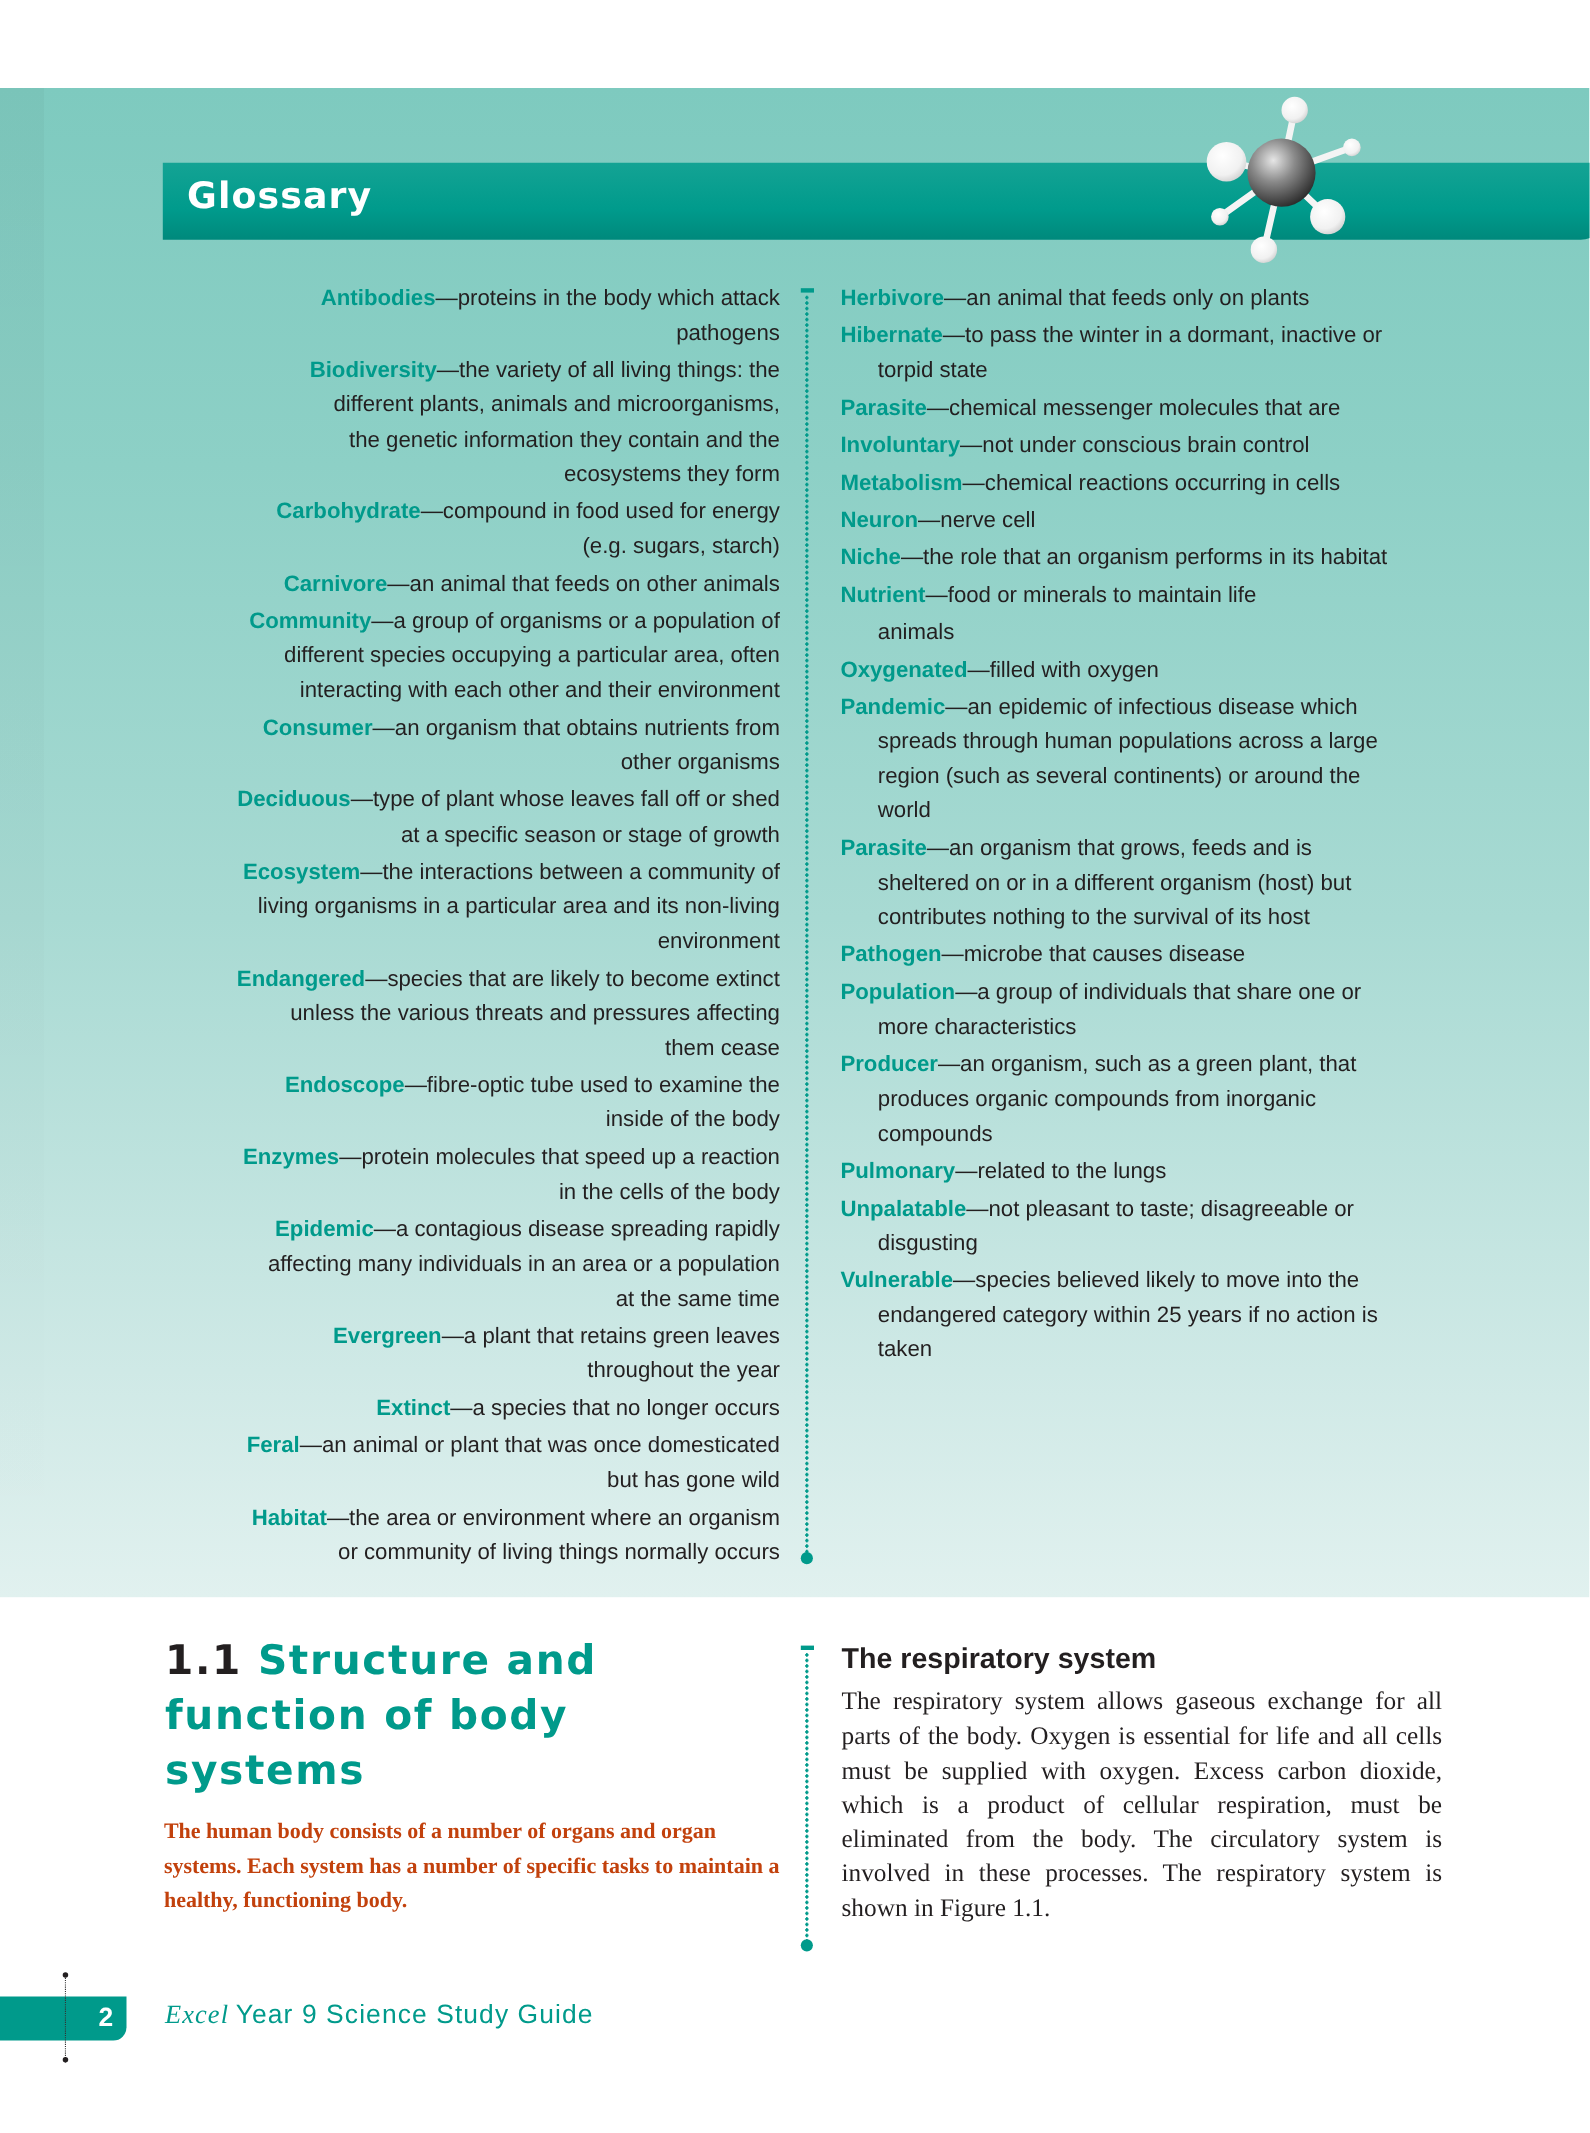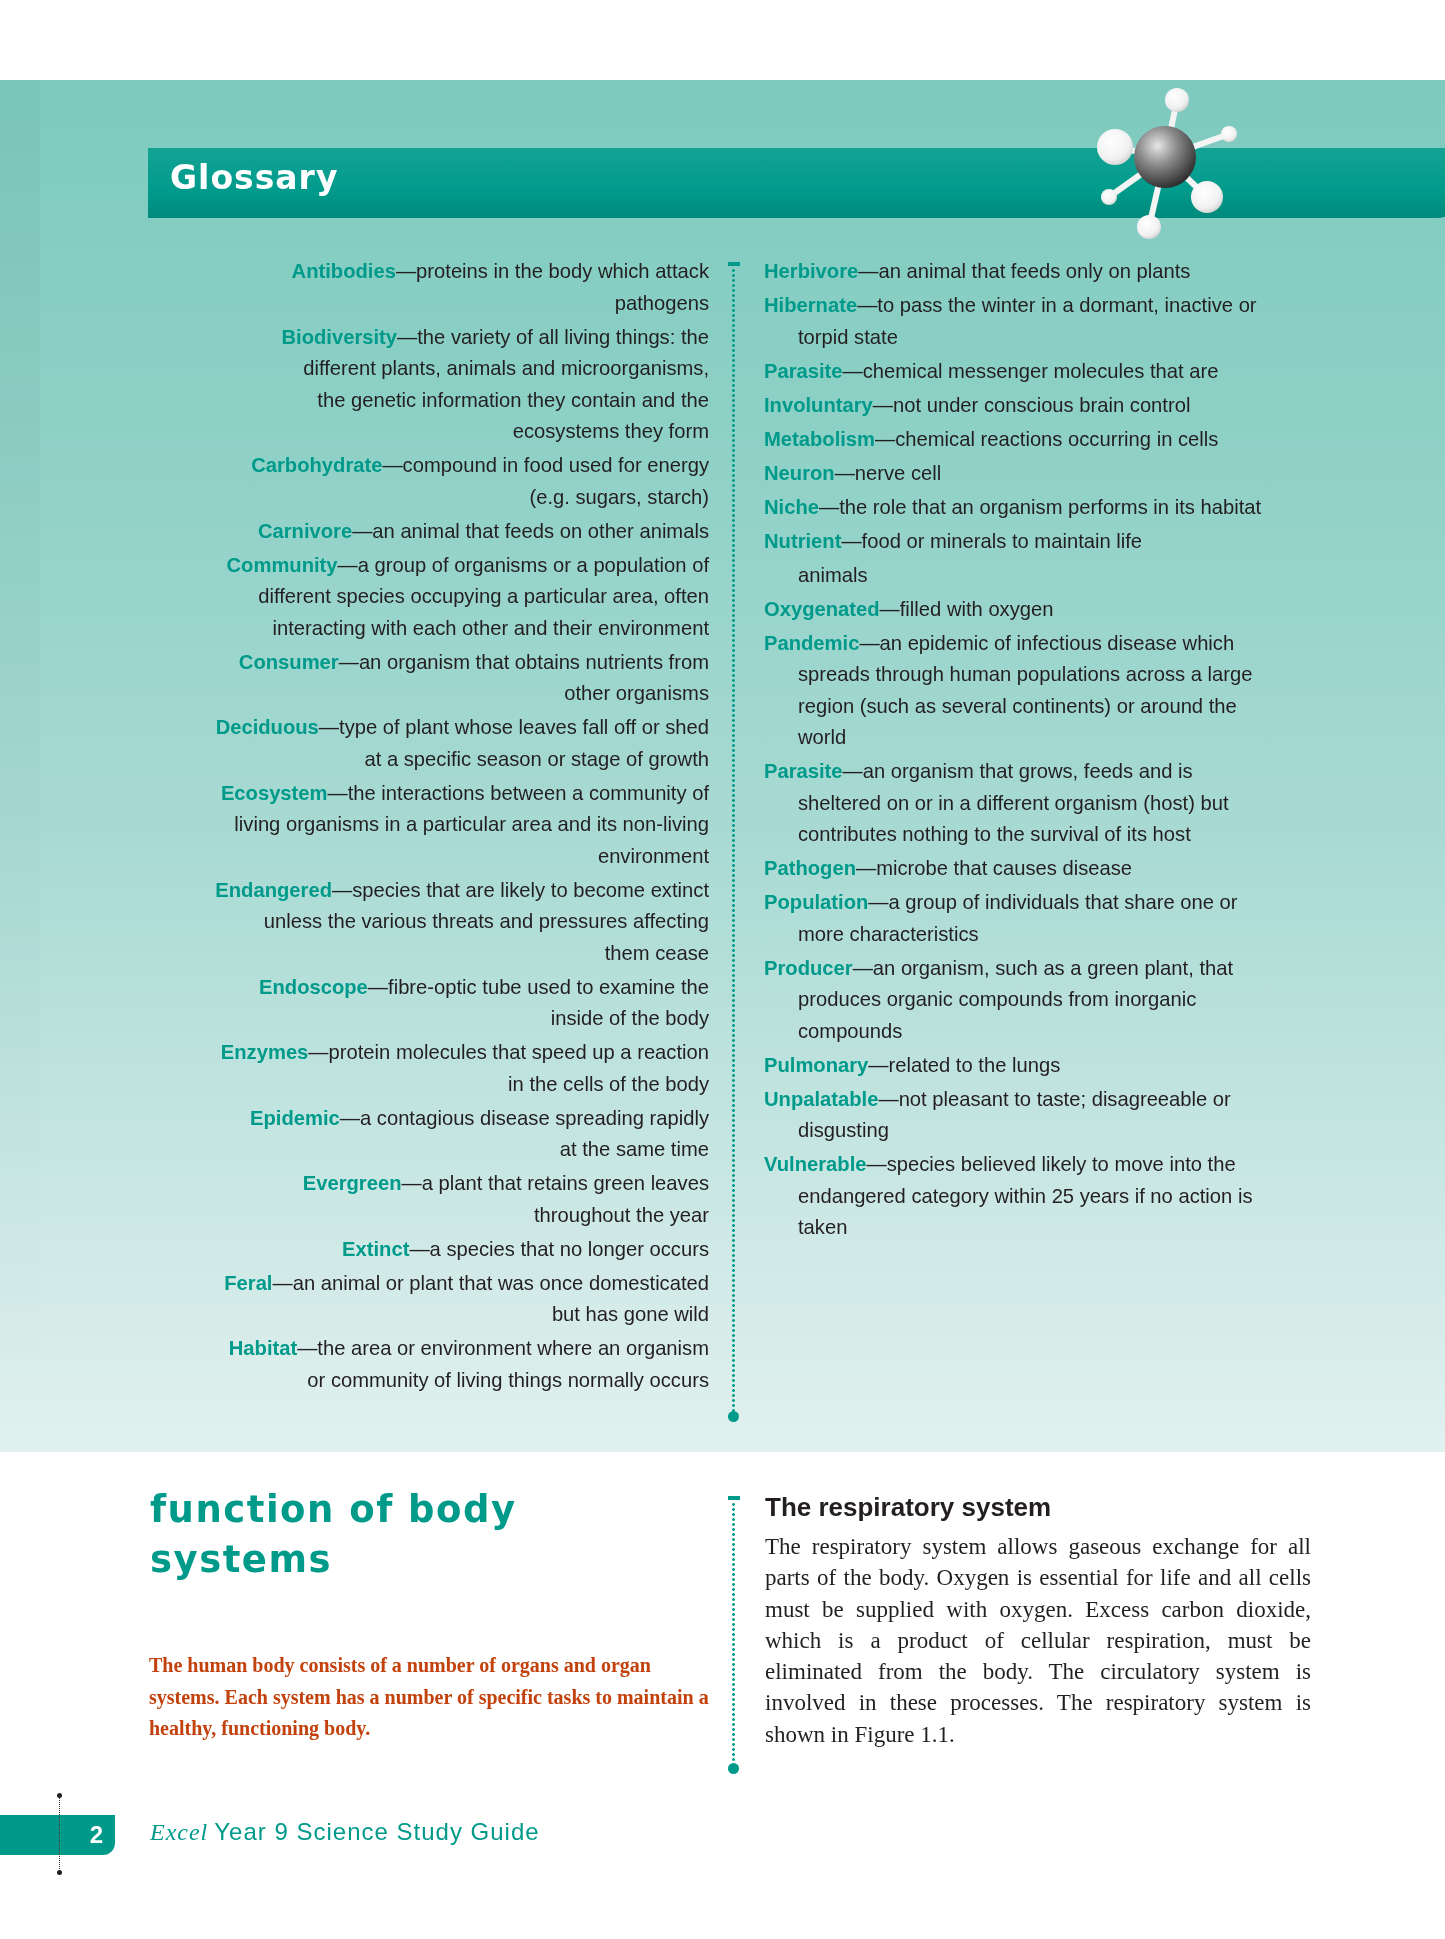--- a/index.html
+++ b/index.html
@@ -172,20 +172,21 @@
     <div class="entry">
       <span class="line"><span class="term">Endoscope</span><span class="def">—fibre-optic tube used to examine the</span></span>
       <span class="line cont"><span class="def">inside of the body</span></span>
     </div>
     <div class="entry">
       <span class="line"><span class="term">Enzymes</span><span class="def">—protein molecules that speed up a reaction</span></span>
       <span class="line cont"><span class="def">in the cells of the body</span></span>
     </div>
     <div class="entry">
       <span class="line"><span class="term">Epidemic</span><span class="def">—a contagious disease spreading rapidly</span></span>
+      <span class="line cont"><span class="def">affecting many individuals in an area or a population</span></span>
       <span class="line cont"><span class="def">at the same time</span></span>
     </div>
     <div class="entry">
       <span class="line"><span class="term">Evergreen</span><span class="def">—a plant that retains green leaves</span></span>
       <span class="line cont"><span class="def">throughout the year</span></span>
     </div>
     <div class="entry">
       <span class="line"><span class="term">Extinct</span><span class="def">—a species that no longer occurs</span></span>
     </div>
     <div class="entry">
@@ -267,20 +268,21 @@
       <span class="line cont"><span class="def">disgusting</span></span>
     </div>
     <div class="entry">
       <span class="line"><span class="term">Vulnerable</span><span class="def">—species believed likely to move into the</span></span>
       <span class="line cont"><span class="def">endangered category within 25 years if no action is</span></span>
       <span class="line cont"><span class="def">taken</span></span>
     </div>
   </div>
 
 <div class="section-title">
+  <div><span class="num">1.1</span> <span>Structure and</span></div>
   <div>function of body</div>
   <div>systems</div>
 </div>
 
 <p class="section-intro">The human body consists of a number of organs and organ systems. Each system has a number of specific tasks to maintain a healthy, functioning body.</p>
 
 <div class="divider" style="top:1496px; height:278px;">
   <div class="cap"></div>
   <div class="dots"></div>
   <div class="end"></div>

